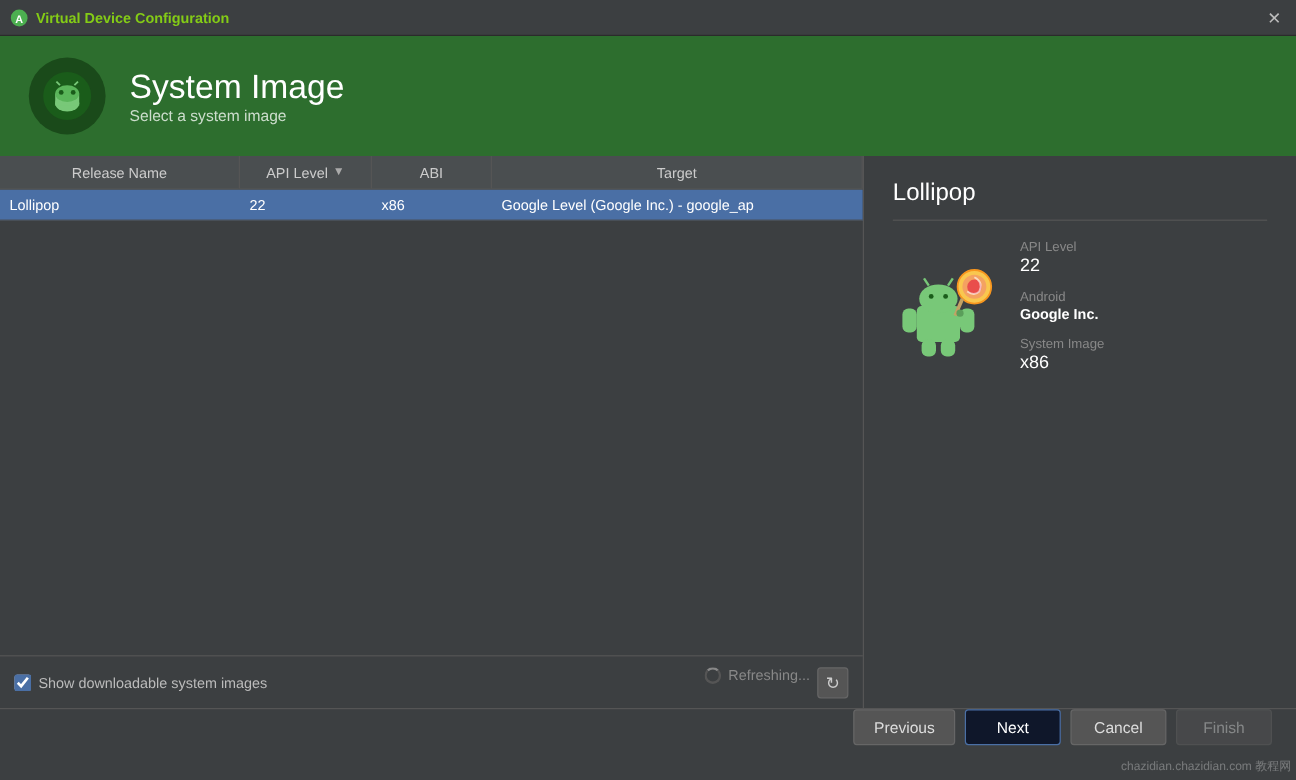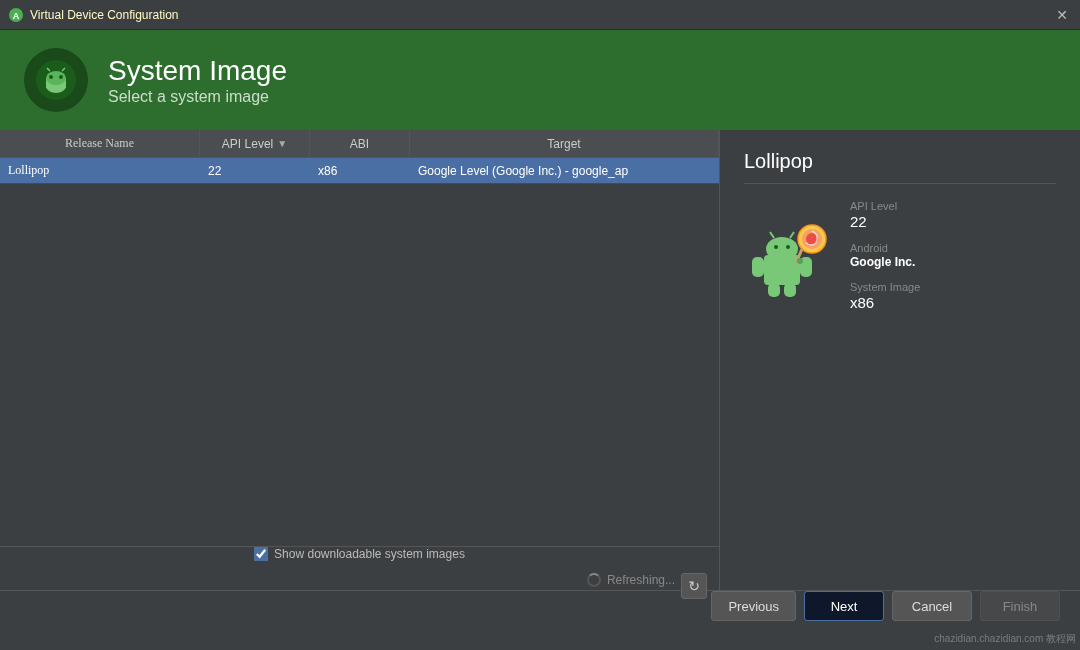--- a/index.html
+++ b/index.html
@@ -27,21 +27,22 @@
       display: flex;
       align-items: center;
       gap: 6px;
     }
     .titlebar-icon {
       width: 16px;
       height: 16px;
     }
     .titlebar-title {
       font-size: 12px;
-      color: #fef9c3;
+      color: #84cc16;
+      font-weight: bold;
     }
     .titlebar-close {
       width: 20px;
       height: 20px;
       display: flex;
       align-items: center;
       justify-content: center;
       cursor: pointer;
       color: #bbbbbb;
       font-size: 14px;
@@ -65,21 +66,21 @@
       align-items: center;
       justify-content: center;
     }
     .header-text h1 {
       font-size: 28px;
       font-weight: 300;
       color: #ffffff;
       line-height: 1.2;
     }
     .header-text p {
-      font-size: 16px;
+      font-size: 13px;
       color: #ccddcc;
     }
 
     
     .main-content {
       display: flex;
       height: calc(650px - 30px - 100px - 60px);
     }
 
     
@@ -99,21 +100,21 @@
     }
     .table-col-header {
       display: flex;
       align-items: center;
       justify-content: center;
       font-size: 12px;
       color: #cccccc;
       border-right: 1px solid #555;
       padding: 0 8px;
     }
-    .col-release { width: 200px; font-family: Liberation Serif, serif; }
+    .col-release { width: 200px; }
     .col-api { width: 110px; }
     .col-abi { width: 100px; }
     .col-target { flex: 1; }
 
     .sort-arrow {
       margin-left: 4px;
       font-size: 10px;
       color: #aaa;
     }
 
@@ -144,21 +145,20 @@
     .table-row.selected .table-cell { color: #ffffff; }
 
     
     .table-footer {
       height: 44px;
       display: flex;
       align-items: center;
       padding: 0 12px;
       gap: 12px;
       border-top: 1px solid #555;
-      flex-direction: column;
     }
     .checkbox-label {
       display: flex;
       align-items: center;
       gap: 6px;
       cursor: pointer;
       font-size: 12px;
       color: #bbbbbb;
     }
     .checkbox-label input[type=checkbox] {

